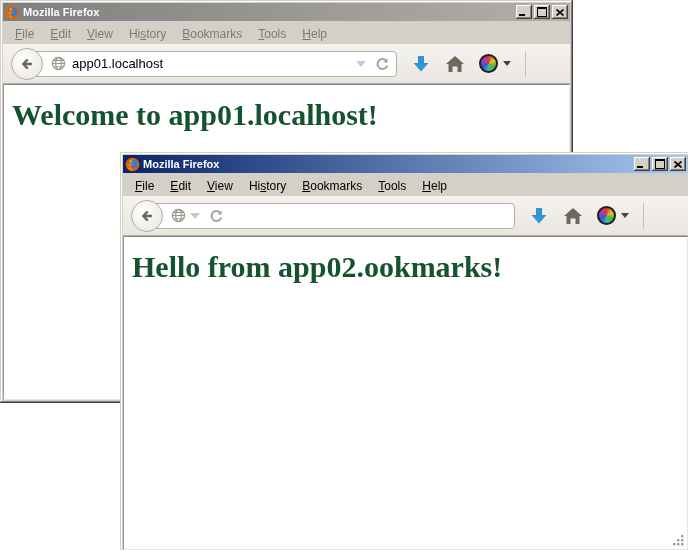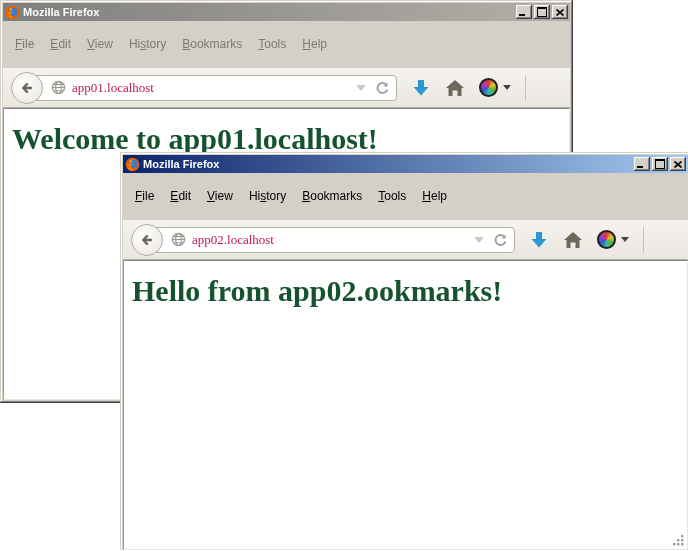--- a/index.html
+++ b/index.html
@@ -16,36 +16,36 @@
   .titletext{color:#fff;font-weight:bold;font-size:11px;margin-left:3px;flex:1;white-space:nowrap;}
   .fxlogo{width:15px;height:15px;flex:0 0 15px;}
   .winbtn{width:16px;height:14px;flex:0 0 16px;margin-left:2px;background:#d4d0c8;position:relative;
           box-shadow:inset -1px -1px 0 #404040, inset 1px 1px 0 #ffffff, inset -2px -2px 0 #808080;
           display:flex;align-items:center;justify-content:center;cursor:default;}
   .glyph-min{position:absolute;left:3px;bottom:3px;width:6px;height:2px;background:#000;}
   .glyph-max{width:8px;height:7px;border:1px solid #000;border-top-width:2px;}
   .glyph-close{width:8px;height:7px;}
 
   
-  .menubar{height:22px;flex:0 0 22px;display:flex;align-items:flex-start;background:#d4d0c8;padding:12px 4px;border-radius:7px;}
+  .menubar{height:22px;flex:0 0 22px;display:flex;align-items:flex-end;background:#d4d0c8;padding:0 4px;border-radius:7px;}
   .menuitem{font-size:12px;padding:3px 8px;white-space:nowrap;cursor:default;}
   .menubar.active .menuitem{color:#000;}
   .menubar.inactive .menuitem{color:#7c7a72;}
   .menuitem .u{text-decoration:underline;}
 
   
   .navbar{height:39px;flex:0 0 39px;display:flex;align-items:center;padding:0 8px;
           background:linear-gradient(#f5f3f0,#eae6e0);border-bottom:1px solid #b3afa7;}
   .backbtn{width:32px;height:32px;border-radius:50%;flex:0 0 32px;z-index:2;
            background:radial-gradient(circle at 40% 35%,#ffffff,#e7e4df);
            border:1px solid #b2aea4;display:flex;align-items:center;justify-content:center;
            margin-right:-17px;box-sizing:border-box;}
   .urlbar{flex:1;height:26px;background:#fff;border:1px solid #b2aea4;border-radius:4px;
           display:flex;align-items:center;padding:0 6px 0 24px;box-sizing:border-box;min-width:0;}
-  .urltext{font-size:13px;color:#be185d;margin-left:6px;flex:1;white-space:nowrap;overflow:hidden;font-family:Liberation Serif, serif;}
+  .urltext{font-size:13px;color:#000000;margin-left:6px;flex:1;white-space:nowrap;overflow:hidden;}
   .ddtri{width:0;height:0;border-left:5px solid transparent;border-right:5px solid transparent;
          border-top:6px solid #c4cad1;margin:0 8px 0 4px;}
   .tbbtn{display:flex;align-items:center;justify-content:center;margin-left:14px;flex:0 0 auto;}
   .wheel{width:15px;height:15px;border-radius:50%;border:2px solid #1d1d1d;box-sizing:content-box;
          background:conic-gradient(#d23b2f,#e6c52e,#53b43a,#37b7b0,#2f55c9,#b23ac0,#d23b2f);}
   .caret{width:0;height:0;border-left:4px solid transparent;border-right:4px solid transparent;
          border-top:5px solid #4a453c;margin-left:5px;}
   .vsep{width:1px;height:26px;background:#c6c2ba;margin-left:14px;flex:0 0 1px;}
   .burger{display:flex;flex-direction:column;justify-content:space-between;width:22px;height:16px;}
   .burger span{height:3.2px;background:#5b544a;border-radius:1px;}
@@ -181,21 +181,20 @@
         <svg width="16" height="16" viewBox="0 0 16 16">
           <path d="M12 8 H5 M8 4.2 L4.2 8 L8 11.8" stroke="#6b665e" stroke-width="2.4" fill="none" stroke-linecap="round" stroke-linejoin="round"></path>
         </svg>
       </span>
       <span class="urlbar">
         <svg width="15" height="15" viewBox="0 0 16 16">
           <circle cx="8" cy="8" r="6.4" fill="none" stroke="#9b988f" stroke-width="1.4"></circle>
           <ellipse cx="8" cy="8" rx="3" ry="6.4" fill="none" stroke="#9b988f" stroke-width="1.2"></ellipse>
           <path d="M1.8 8 H14.2 M3 4.6 H13 M3 11.4 H13" stroke="#9b988f" stroke-width="1.2" fill="none"></path>
         </svg>
-        <span class="urltext">app02.localhost</span>
         <span class="ddtri"></span>
         <svg width="16" height="16" viewBox="0 0 16 16">
           <path d="M12.6 5.2 A5 5 0 1 0 13.3 9.4" fill="none" stroke="#9aa3ab" stroke-width="2"></path>
           <path d="M13.6 2.4 V6.4 H9.6 Z" fill="#9aa3ab"></path>
         </svg>
       </span>
       <span class="tbbtn">
         <svg width="20" height="20" viewBox="0 0 20 20">
           <path d="M7 2 H13 V9 H17.5 L10 17.5 L2.5 9 H7 Z" fill="#2e96d5"></path>
         </svg>

